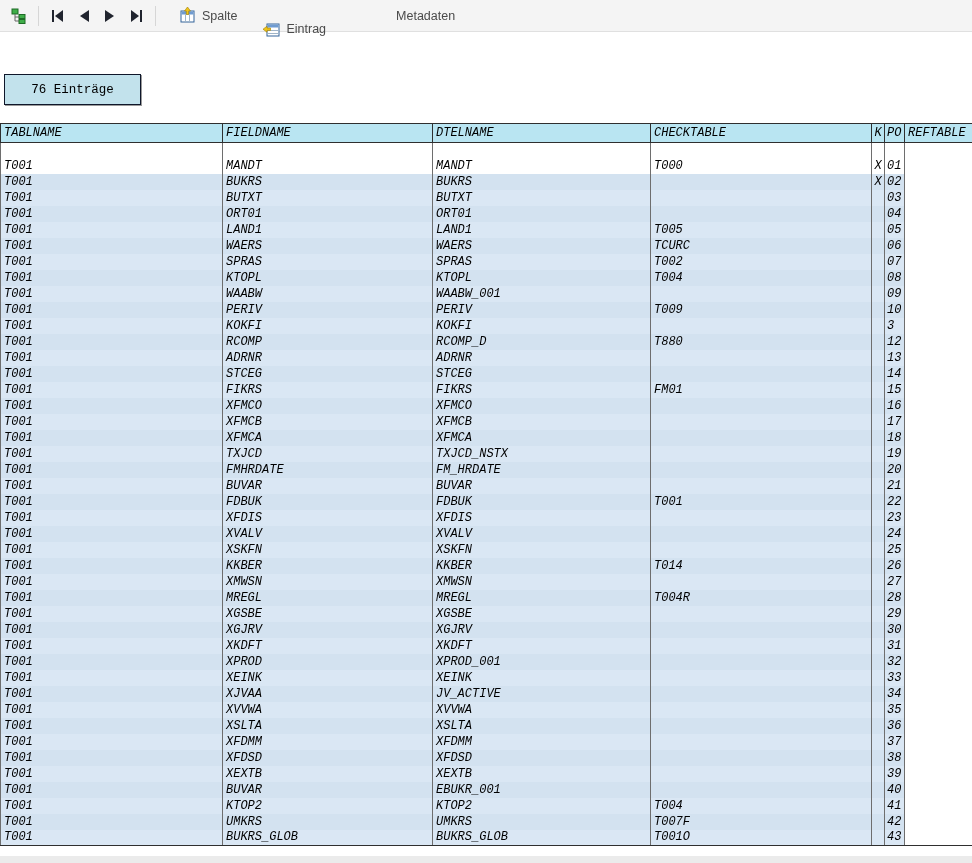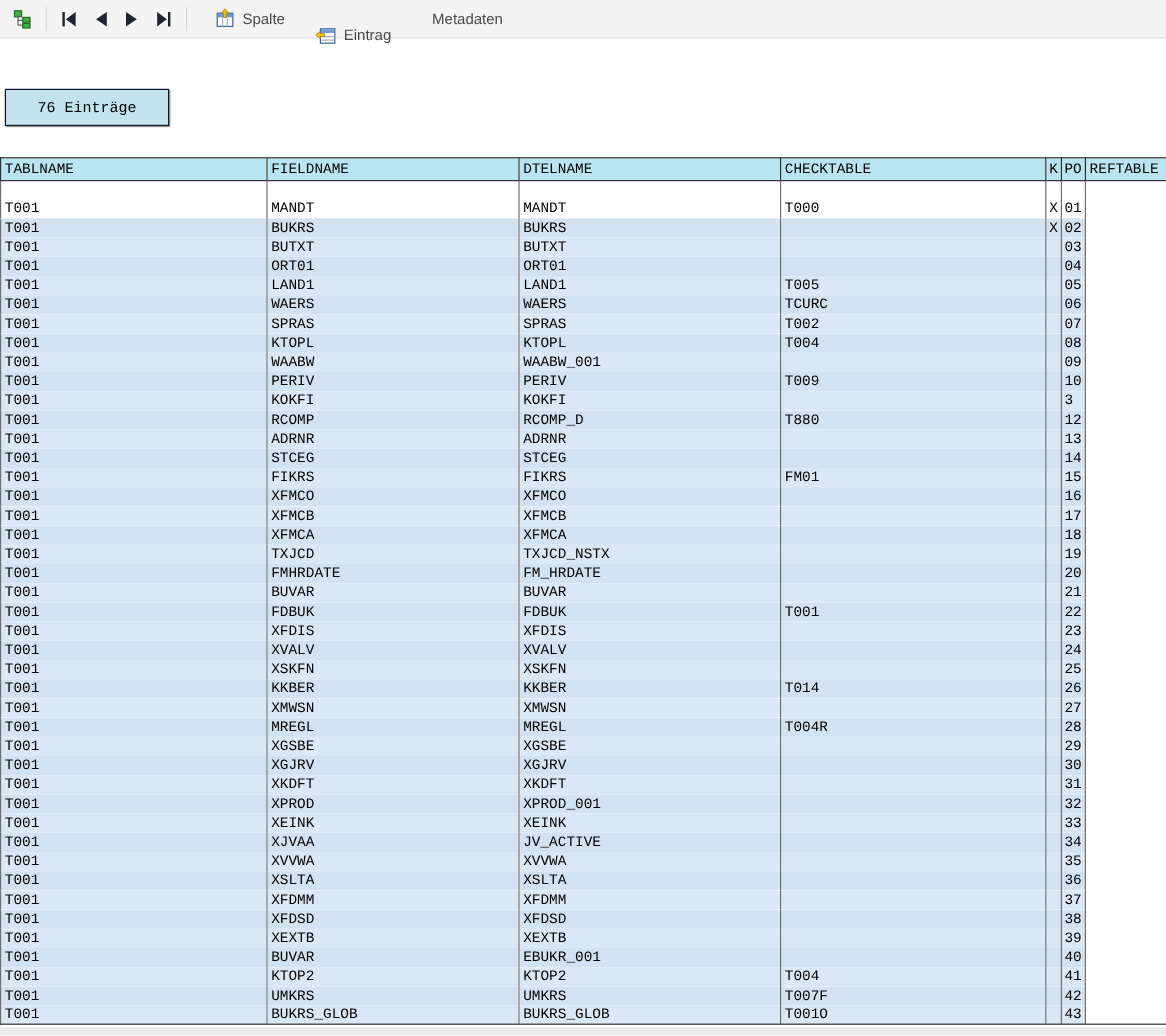--- a/index.html
+++ b/index.html
@@ -21,31 +21,31 @@
   }
   .tb-btn {
     height:26px; min-width:24px; display:flex; align-items:center;
     justify-content:center; gap:6px; padding:0 4px; cursor:pointer; border:1px solid transparent;
   }
   .tb-label { font-size:12.5px; color:#4a4a4a; white-space:nowrap; }
   .sep { width:1px; height:20px; background:#d6d6d6; margin:0 6px; }
   .nav-group { display:flex; align-items:center; gap:2px; }
   .ml-spalte { margin-left:12px; }
   .ml-eintrag { margin-left:16px;margin-top:27px; }
-  .ml-meta { margin-left:24px; }
+  .ml-meta { margin-left:60px; }
   
   .entries-btn {
     position:absolute; top:74px; left:4px; width:137px; height:31px;
     background:var(--entries_bg,#c2e2ec); border:1px solid #0f172a;
     box-shadow:1px 1px 0 0 #9a9a9a;
     font-family:"Liberation Mono", monospace; font-size:12.5px; color:#000;
     display:flex; align-items:center; justify-content:center; cursor:pointer;
   }
   
-  .table-wrap { position:absolute; top:131px; left:0; width:972px; }
+  .table-wrap { position:absolute; top:123px; left:0; width:972px;font-style:italic; }
   table {
     border-collapse:collapse; table-layout:fixed; width:972px;
     font-family:"Liberation Mono", monospace; font-size:12px; color:#000;
   }
   th {
     height:19px; background:var(--header_bg,#b9e5f2);
     border:1px solid #2f2f2f; text-align:left; padding:0 3px;
     font-weight:normal; white-space:nowrap; overflow:hidden;
   }
   td {

